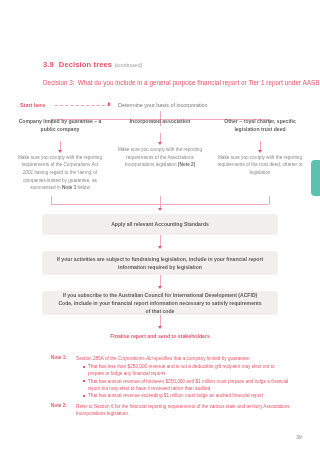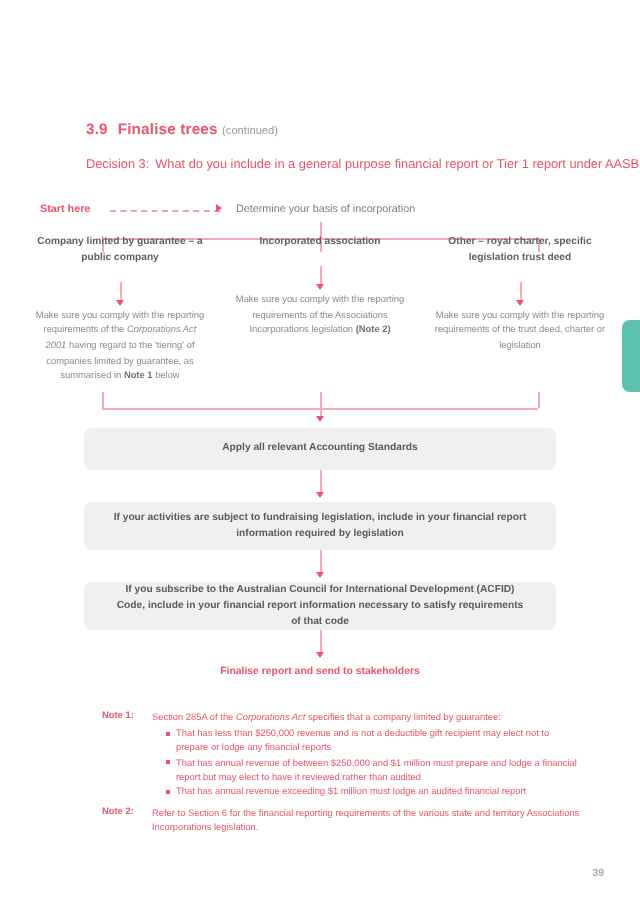--- a/index.html
+++ b/index.html
@@ -333,21 +333,21 @@
   }
 </style>
 </head>
 <body>
 
 <div class="page">
 
   <div class="side-tab"></div>
 
   <div class="sec-head">
-    <span class="num">3.9</span><span class="ttl">Finalise trees</span>
+    <span class="num">3.9</span><span class="ttl">Decision trees</span>
     <span class="cont">(continued)</span>
   </div>
 
   <div class="decision-q">
     <span class="lbl">Decision 3:</span><span>What do you include in a general purpose financial report or Tier 1 report under AASB 1053?</span>
   </div>
 
   <div class="start-here">Start here</div>
   <div class="start-dash"></div>
   <div class="start-arrow"></div>

